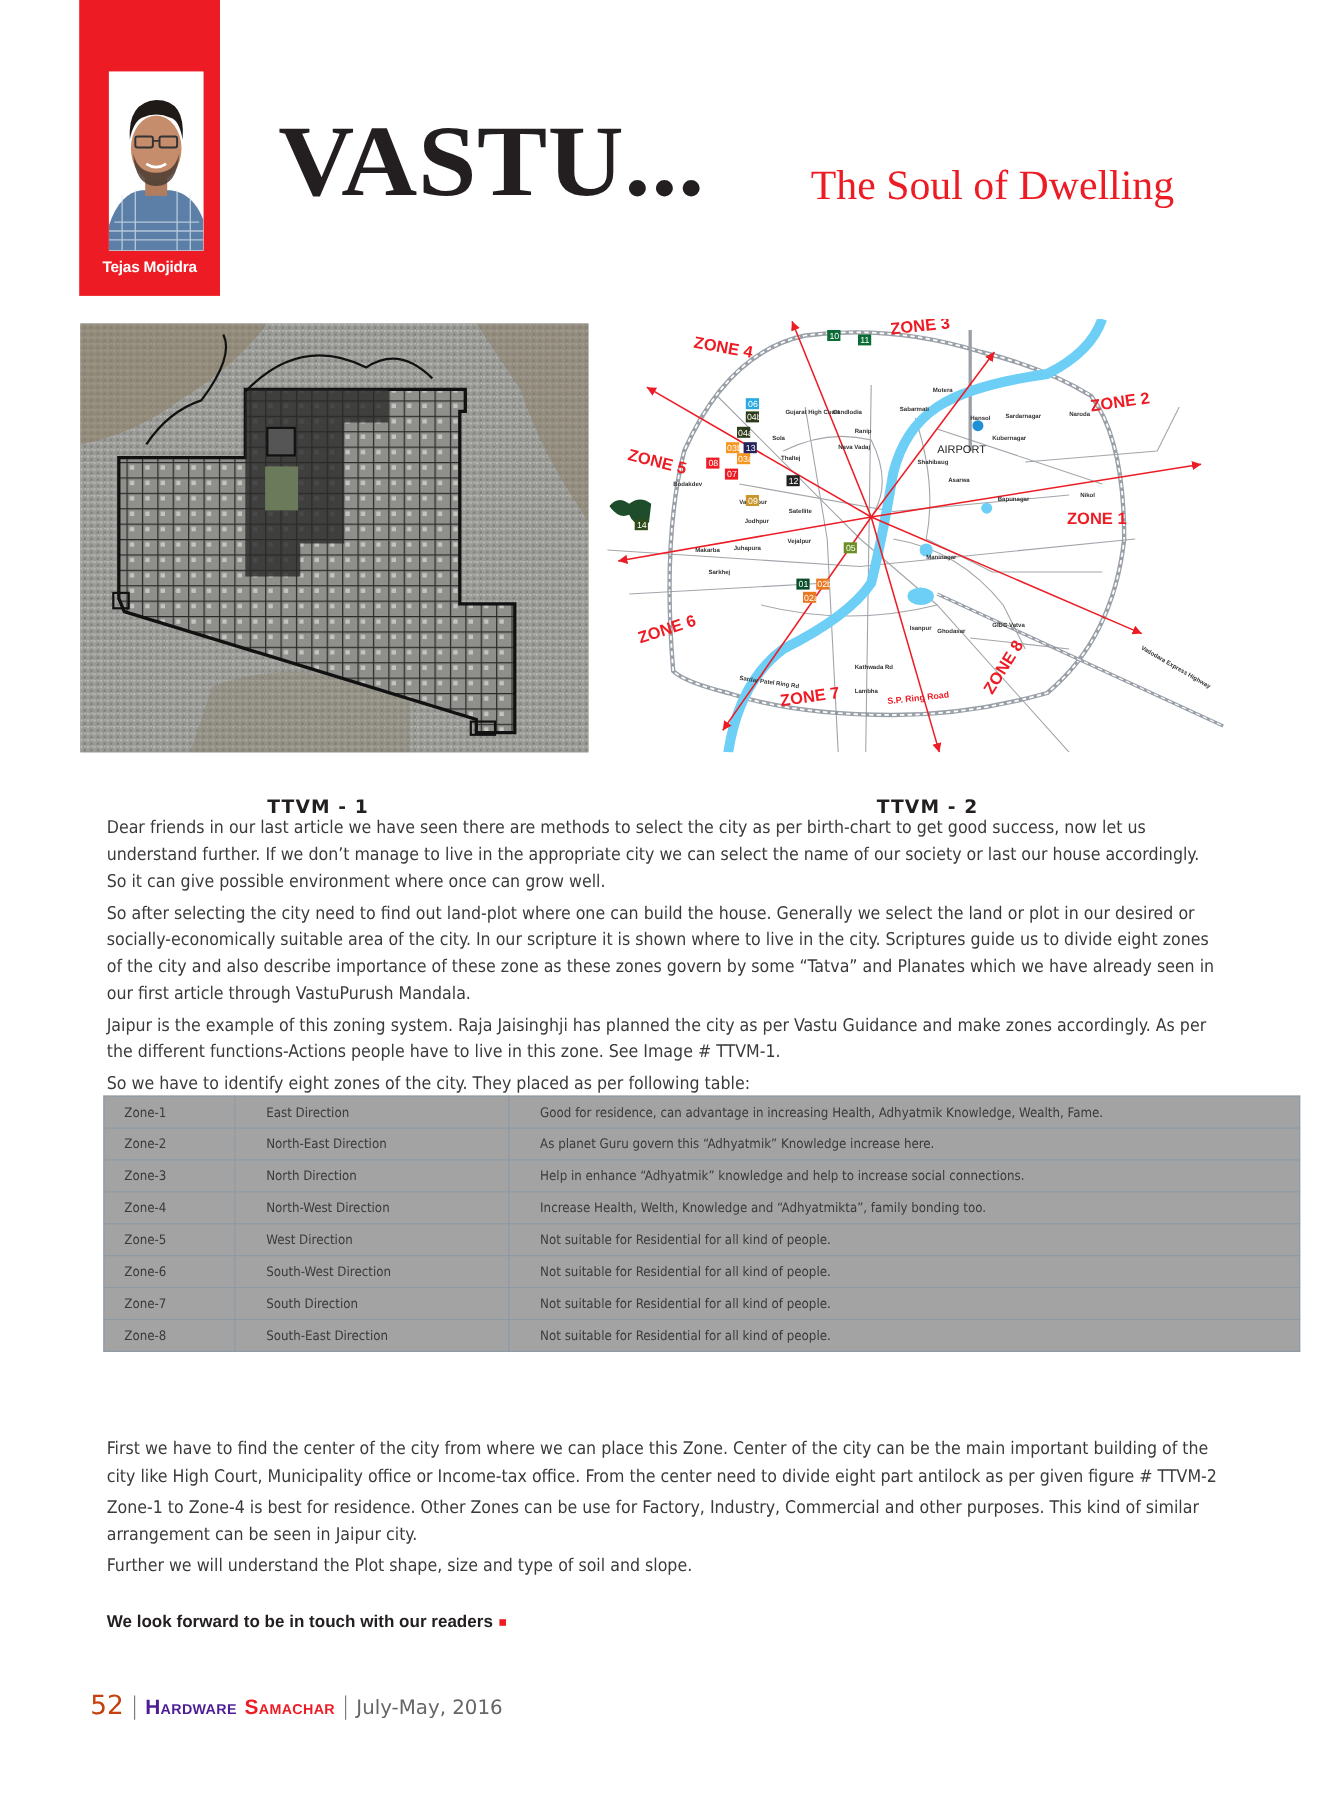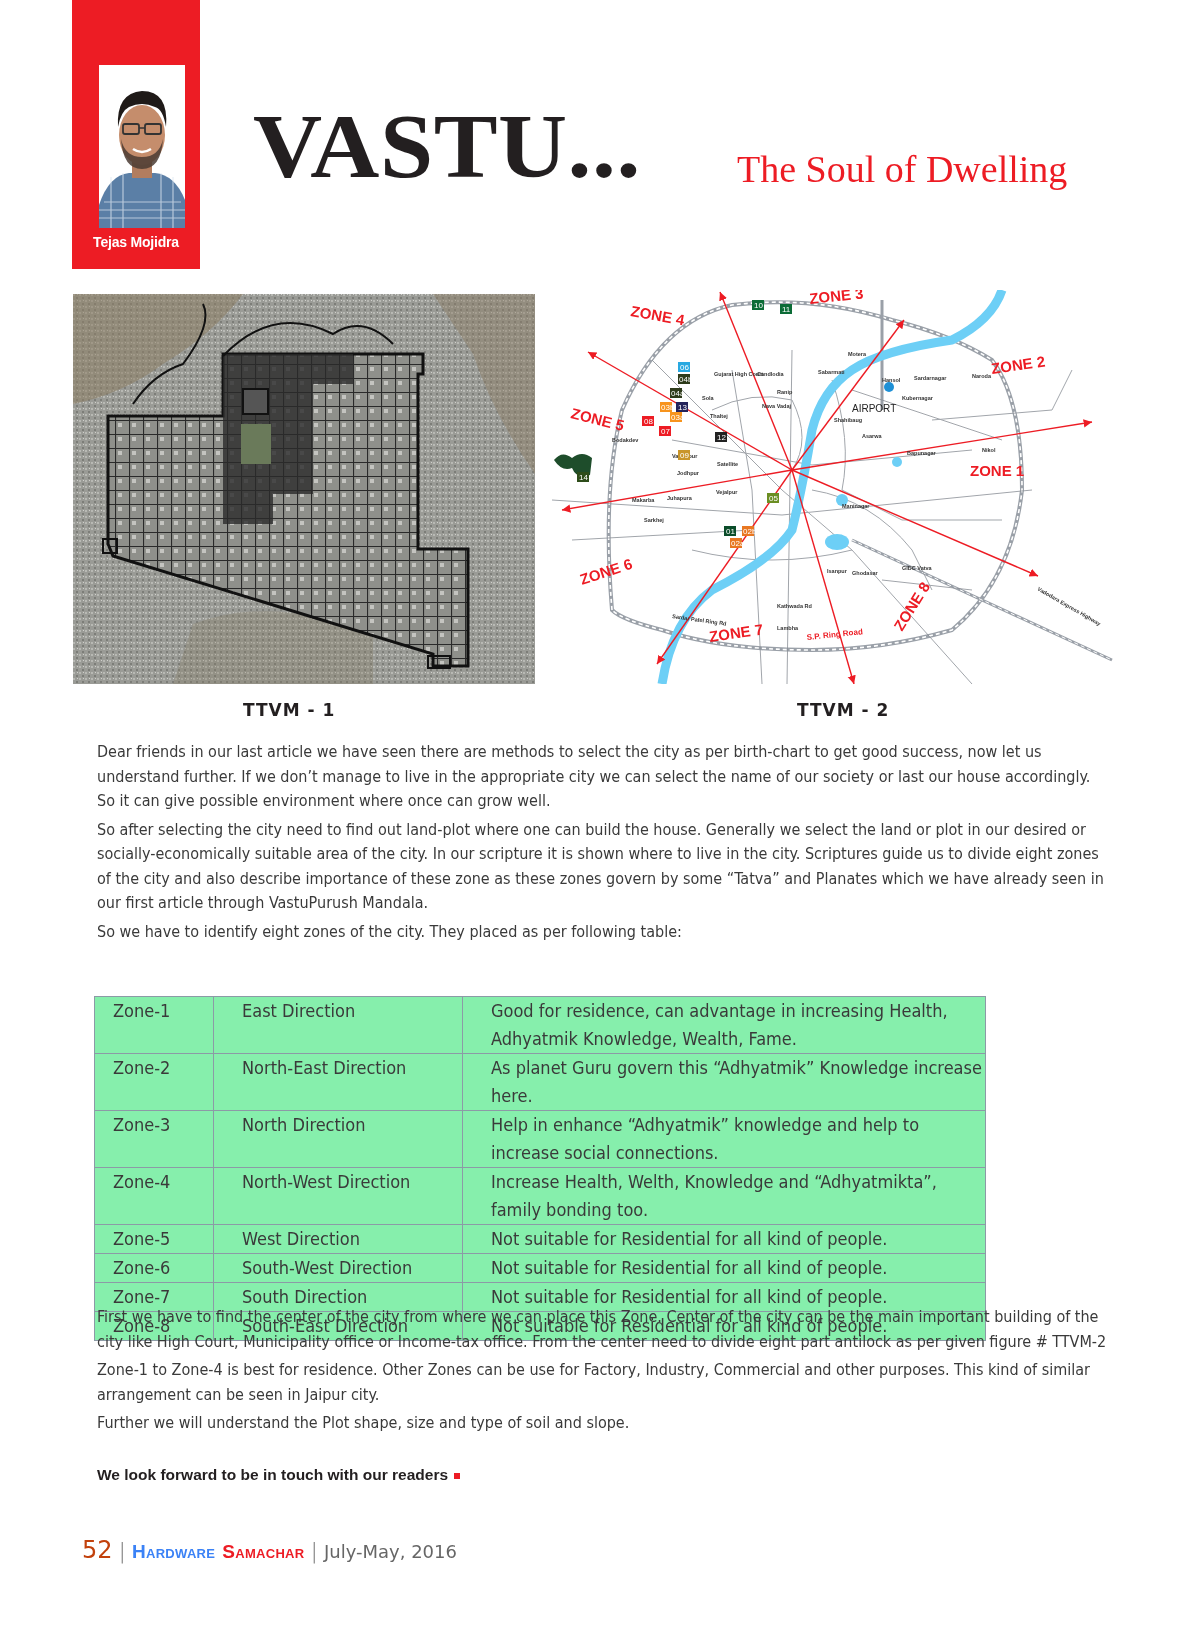--- a/index.html
+++ b/index.html
@@ -13,51 +13,51 @@
                  font-family: Liberation Sans, sans-serif; font-weight: bold; font-size: 14px; letter-spacing: -0.2px; }
 
   .title { position: absolute; left: 253px; top: 100px; font-family: "Liberation Serif", "DejaVu Serif", serif;
            font-weight: bold; font-size: 92px; color: #231f20; letter-spacing: 0.5px; line-height: 1; transform: scaleX(1.04); transform-origin: left; }
   .subtitle { position: absolute; left: 737px; top: 150px; font-family: "Liberation Serif", "DejaVu Serif", serif;
               font-size: 38px; color: #ed1c24; line-height: 1; }
 
   
   .fig1 { position: absolute; left: 73px; top: 294px; width: 462px; height: 390px; overflow: hidden; background: #8a8b86; }
   .fig2 { position: absolute; left: 552px; top: 290px; width: 572px; height: 394px; overflow: hidden; background: #fff; }
-  .caption { position: absolute; top: 700px; font-family: "DejaVu Sans", sans-serif; font-weight: bold;
+  .caption { position: absolute; top: 724px; font-family: "DejaVu Sans", sans-serif; font-weight: bold;
              font-size: 17px; color: #231f20; letter-spacing: 1px; }
   .cap1 { left: 243px; }
   .cap2 { left: 797px; }
 
   
   .body-text { position: absolute; left: 97px; width: 1010px; font-size: 16px; line-height: 24.5px; color: #3a3a3a;
                font-family: "DejaVu Sans Condensed", "Liberation Sans Narrow", "Liberation Sans", sans-serif; }
   .body-text p { margin: 0 0 4px 0; }
   .t1 { top: 740px; }
   .t2 { top: 1305px; }
 
   
-  .zone-table { position: absolute; left: 94px; top: 996px; width: 892px; border-collapse: collapse;
-                background: #86efac; font-size: 18px; color: #3a3a3a;
+  .zone-table { position: absolute; left: 94px; top: 996px; width: 1088px; border-collapse: collapse;
+                background: #a3a3a3; font-size: 12px; color: #3a3a3a;
                 font-family: "DejaVu Sans Condensed", "Liberation Sans Narrow", "Liberation Sans", sans-serif; }
   .zone-table td { border: 1px solid #8c9aa6; padding: 0 0 0 18px; vertical-align: top; line-height: 28px; height: 28px; }
   .zone-table td.c1 { width: 100px; }
   .zone-table td.c2 { width: 220px; padding-left: 28px; }
   .zone-table td.c3 { padding-left: 28px; }
 
   .contact { position: absolute; left: 97px; top: 1463px; font-family: "Liberation Sans", sans-serif; font-weight: bold;
              font-size: 15.5px; line-height: 24px; color: #231f20; }
   .contact .email { color: #ed1c24; }
   .end-mark { display: inline-block; width: 6px; height: 6px; background: #ed1c24; margin-left: 6px; vertical-align: middle; }
 
   
   .footer { position: absolute; left: 82px; top: 1538px; font-family: "DejaVu Sans", sans-serif; color: #555; font-size: 22px; line-height: 1; white-space: nowrap; }
   .footer .pageno { font-size: 24px; color: #c2410c; }
   .footer .sep { color: #777; margin: 0 6px; font-weight: 300; }
-  .footer .mag1 { font-family: "Liberation Sans Narrow", "Liberation Sans", sans-serif; font-weight: bold; color: #3b82f6; font-size: 19px; font-variant: small-caps; letter-spacing: 0.3px; }
+  .footer .mag1 { font-family: "Liberation Sans Narrow", "Liberation Sans", sans-serif; font-weight: bold; color: #4c1d95; font-size: 19px; font-variant: small-caps; letter-spacing: 0.3px; }
   .footer .mag2 { font-family: "Liberation Sans Narrow", "Liberation Sans", sans-serif; font-weight: bold; color: #ed1c24; font-size: 19px; font-variant: small-caps; letter-spacing: 0.3px; }
   .footer .date { font-size: 18px; color: #666; }
 
   .zone-label { font-family: "Liberation Sans", sans-serif; font-weight: bold; fill: #ed1c24; font-size: 15px; }
   .map-small { font-family: "Liberation Sans", sans-serif; font-size: 5.5px; fill: #333; font-weight: bold; }
   .marker-text { font-family: "Liberation Sans", sans-serif; font-size: 8px; fill: #fff; }
 </style>
 </head>
 <body>
 
@@ -264,20 +264,21 @@
     </g>
   </svg>
 </div>
 
 <div class="caption cap1">TTVM - 1</div>
 <div class="caption cap2">TTVM - 2</div>
 
 <div class="body-text t1">
   <p>Dear friends in our last article we have seen there are methods to select the city as per birth-chart to get good success, now let us understand further. If we don’t manage to live in the appropriate city we can select the name of our society or last our house accordingly. So it can give possible environment where once can grow well.</p>
   <p>So after selecting the city need to find out land-plot where one can build the house. Generally we select the land or plot in our desired or socially-economically suitable area of the city.  In our scripture it is shown where to live in the city. Scriptures guide us to divide eight zones of the city and also describe importance of these zone as these zones govern by some “Tatva” and Planates which we have already seen in our first article through VastuPurush Mandala.</p>
+  <p>Jaipur is the example of this zoning system. Raja Jaisinghji has planned the city as per Vastu Guidance and make zones accordingly. As per the different functions-Actions people have to live in this zone. See Image # TTVM-1.</p>
   <p>So we have to identify eight zones of the city. They placed as per following table:</p>
 </div>
 
 <table class="zone-table">
   <tbody>
     <tr>
         <td class="c1">Zone-1</td>
         <td class="c2">East Direction</td>
         <td class="c3">Good for residence, can advantage in increasing Health, Adhyatmik Knowledge, Wealth, Fame.</td>
       </tr>

